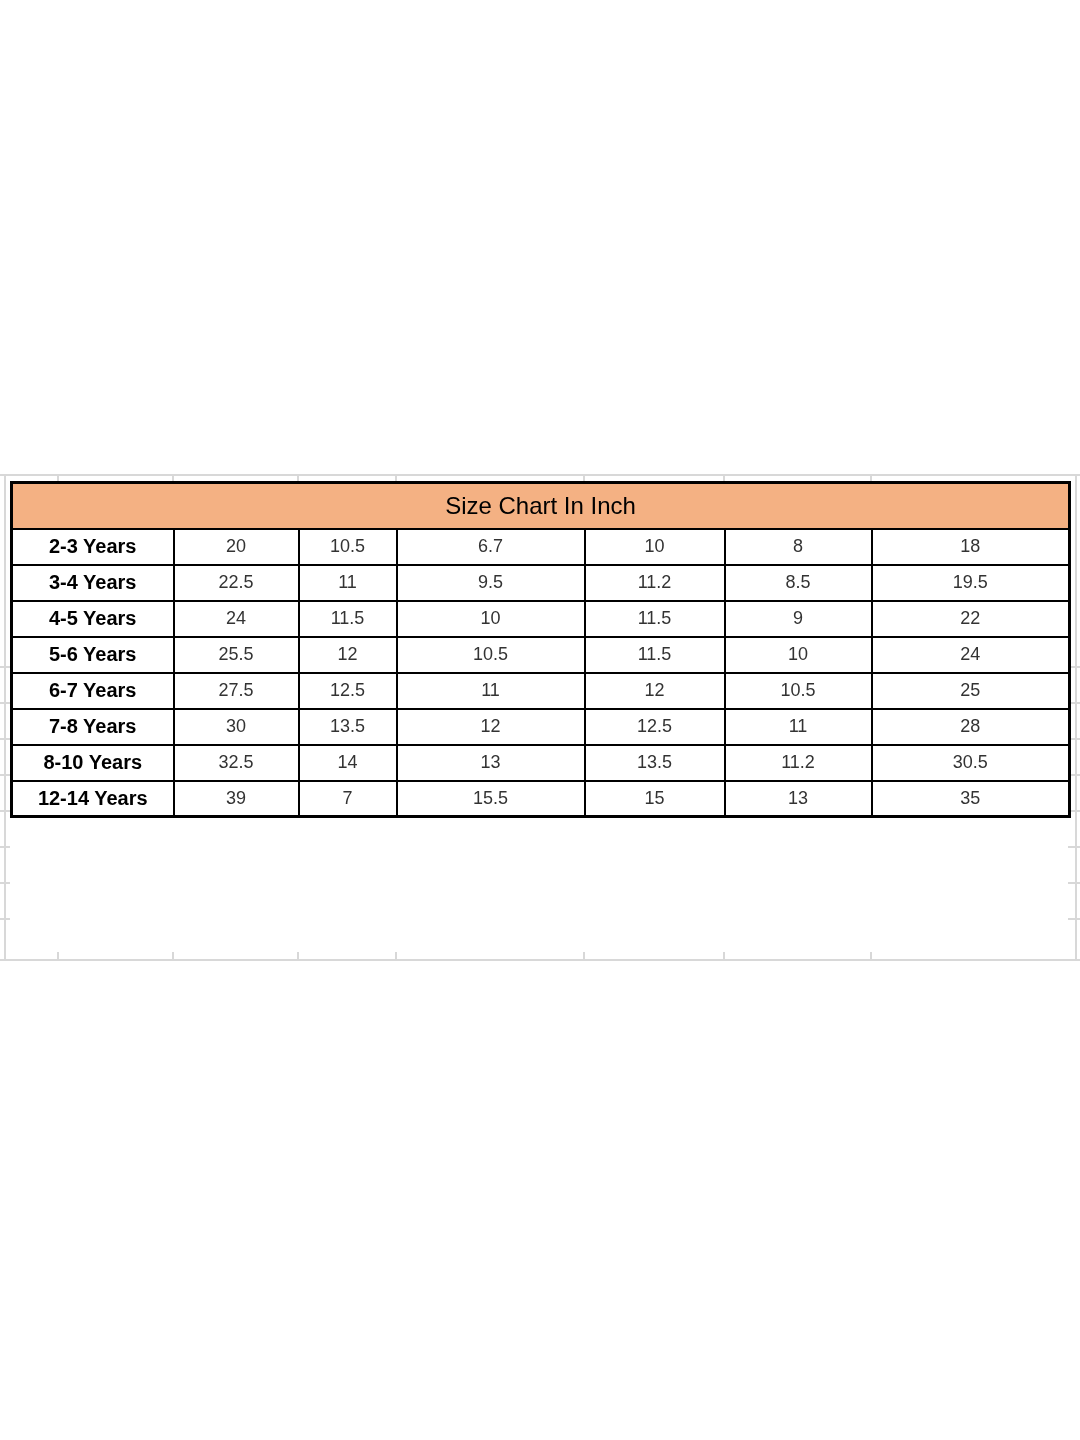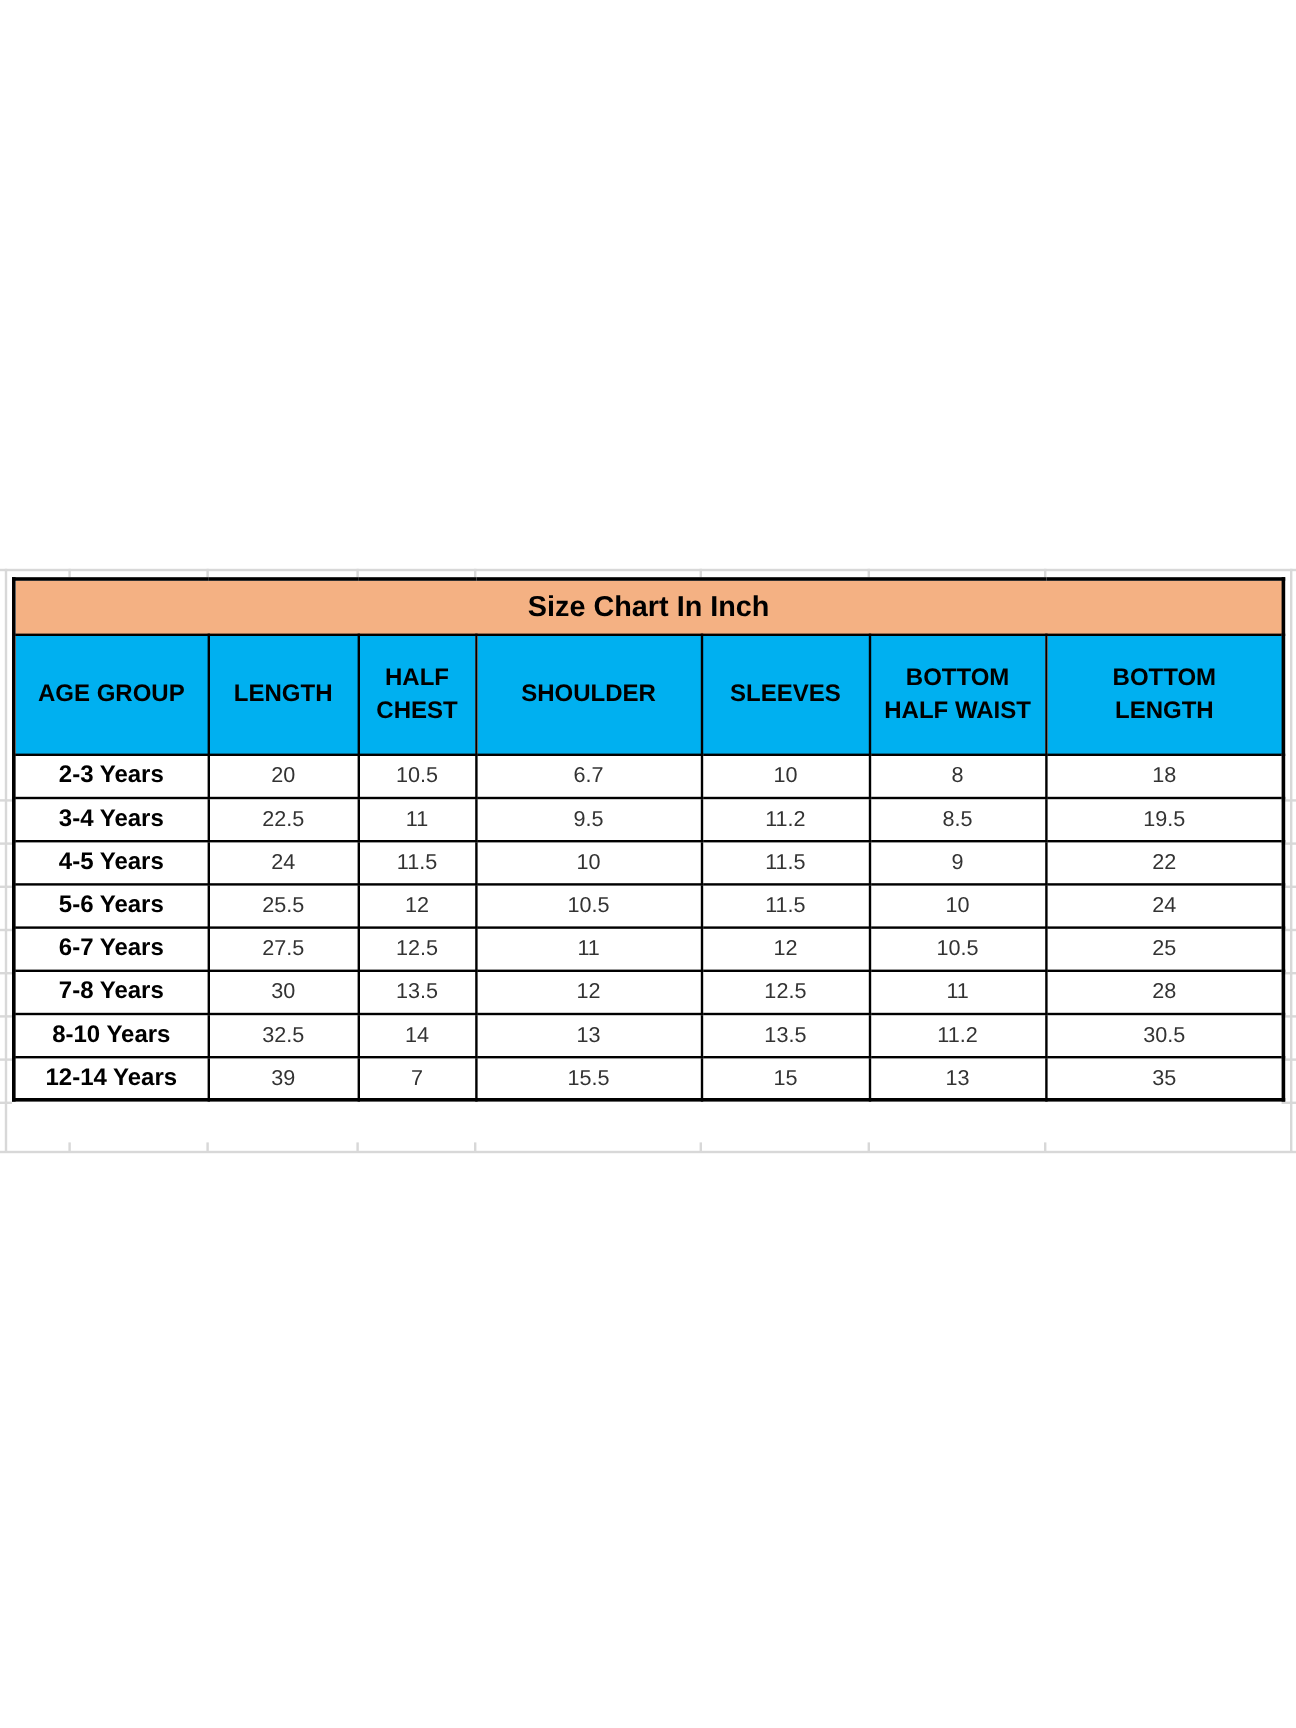--- a/index.html
+++ b/index.html
@@ -32,21 +32,21 @@
     border: 2px solid var(--border, #000);
     text-align: center;
     vertical-align: middle;
     overflow: hidden;
     padding: 0;
   }
   .title-cell {
     height: 46px;
     background: var(--title-bg, #F4B183);
     font-size: 24px;
-    font-weight: bold;
+    font-weight: normal;
     color: var(--text, #000);
   }
   .hdr-cell {
     height: 100px;
     background: var(--header-bg, #00B0F0);
     font-size: 20px;
     font-weight: bold;
     color: var(--text, #000);
     white-space: pre-line;
     line-height: 1.35;
@@ -114,32 +114,20 @@
       <col style="width:98px">
       <col style="width:188px">
       <col style="width:140px">
       <col style="width:147px">
       <col style="width:198px">
     </colgroup>
     <thead>
       <tr>
         <th class="title-cell" colspan="7">Size Chart In Inch</th>
       </tr>
-      <tr id="header-row">
-          <th class="hdr-cell">AGE GROUP</th>
-          <th class="hdr-cell">LENGTH</th>
-          <th class="hdr-cell">HALF
-CHEST</th>
-          <th class="hdr-cell">SHOULDER</th>
-          <th class="hdr-cell">SLEEVES</th>
-          <th class="hdr-cell">BOTTOM
-HALF WAIST</th>
-          <th class="hdr-cell">BOTTOM
-LENGTH</th>
-        </tr>
     </thead>
     <tbody id="table-body">
         <tr class="data-row">
           <td class="age-cell">2-3 Years</td>
           <td class="val-cell">20</td>
           <td class="val-cell">10.5</td>
           <td class="val-cell">6.7</td>
           <td class="val-cell">10</td>
           <td class="val-cell">8</td>
           <td class="val-cell">18</td>

